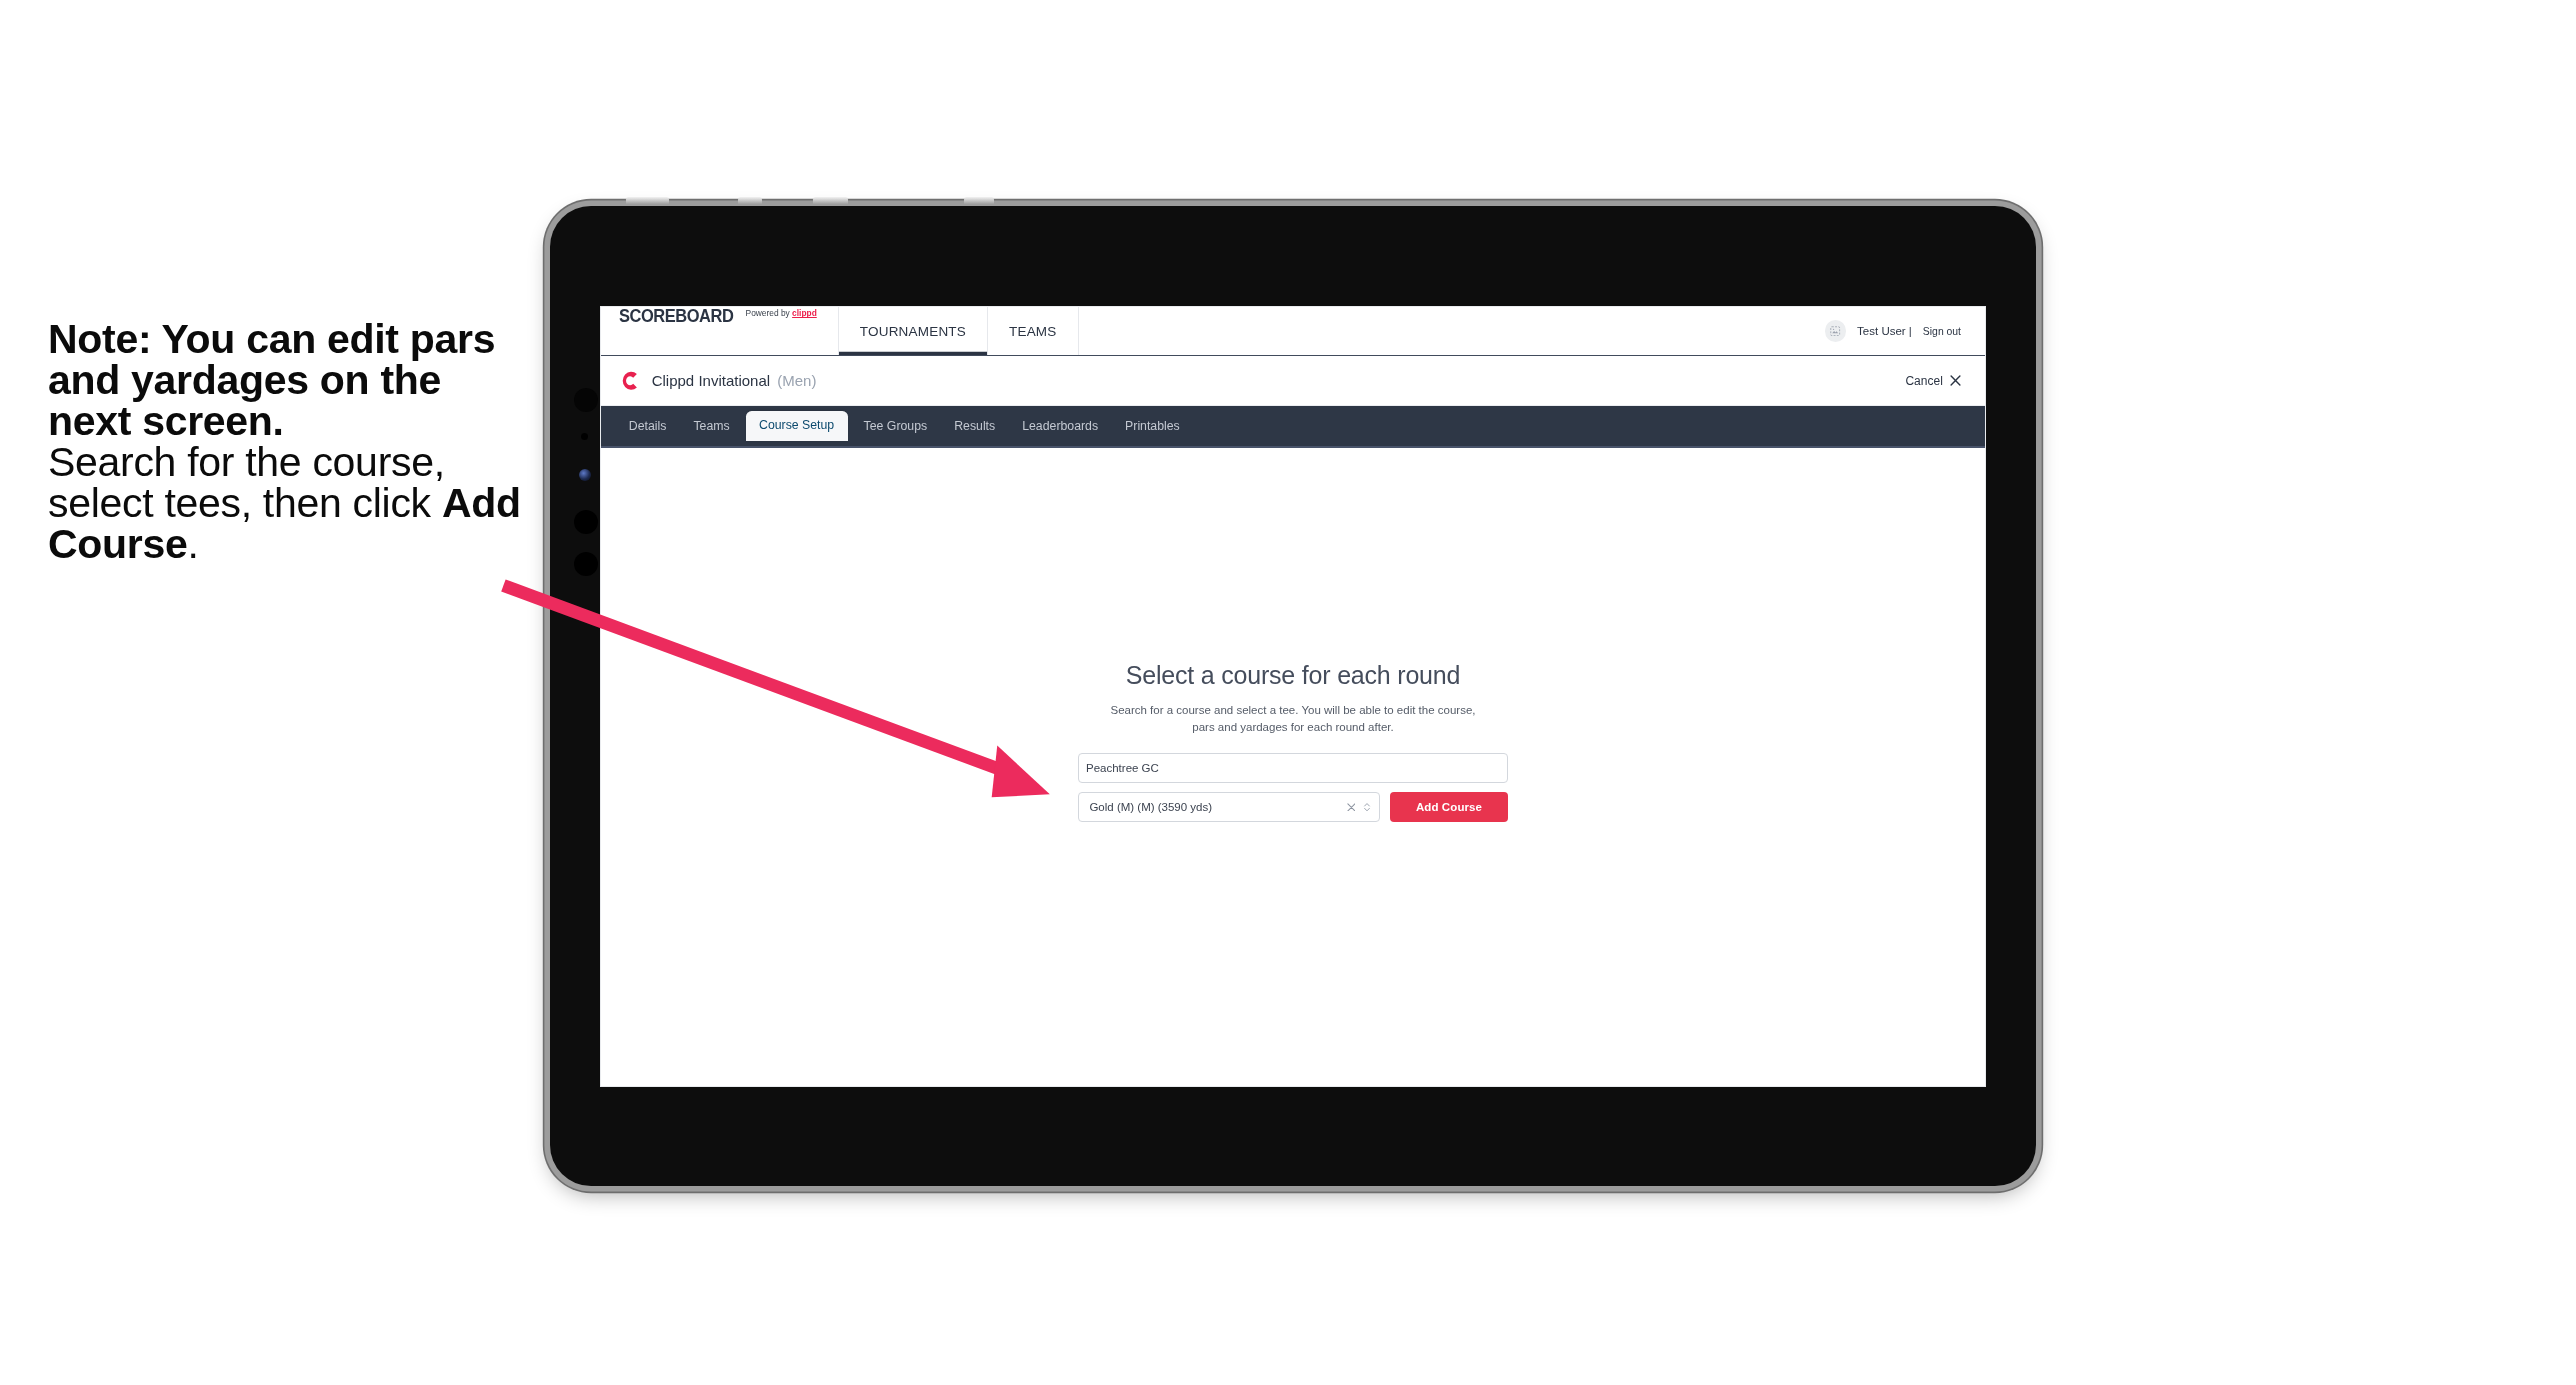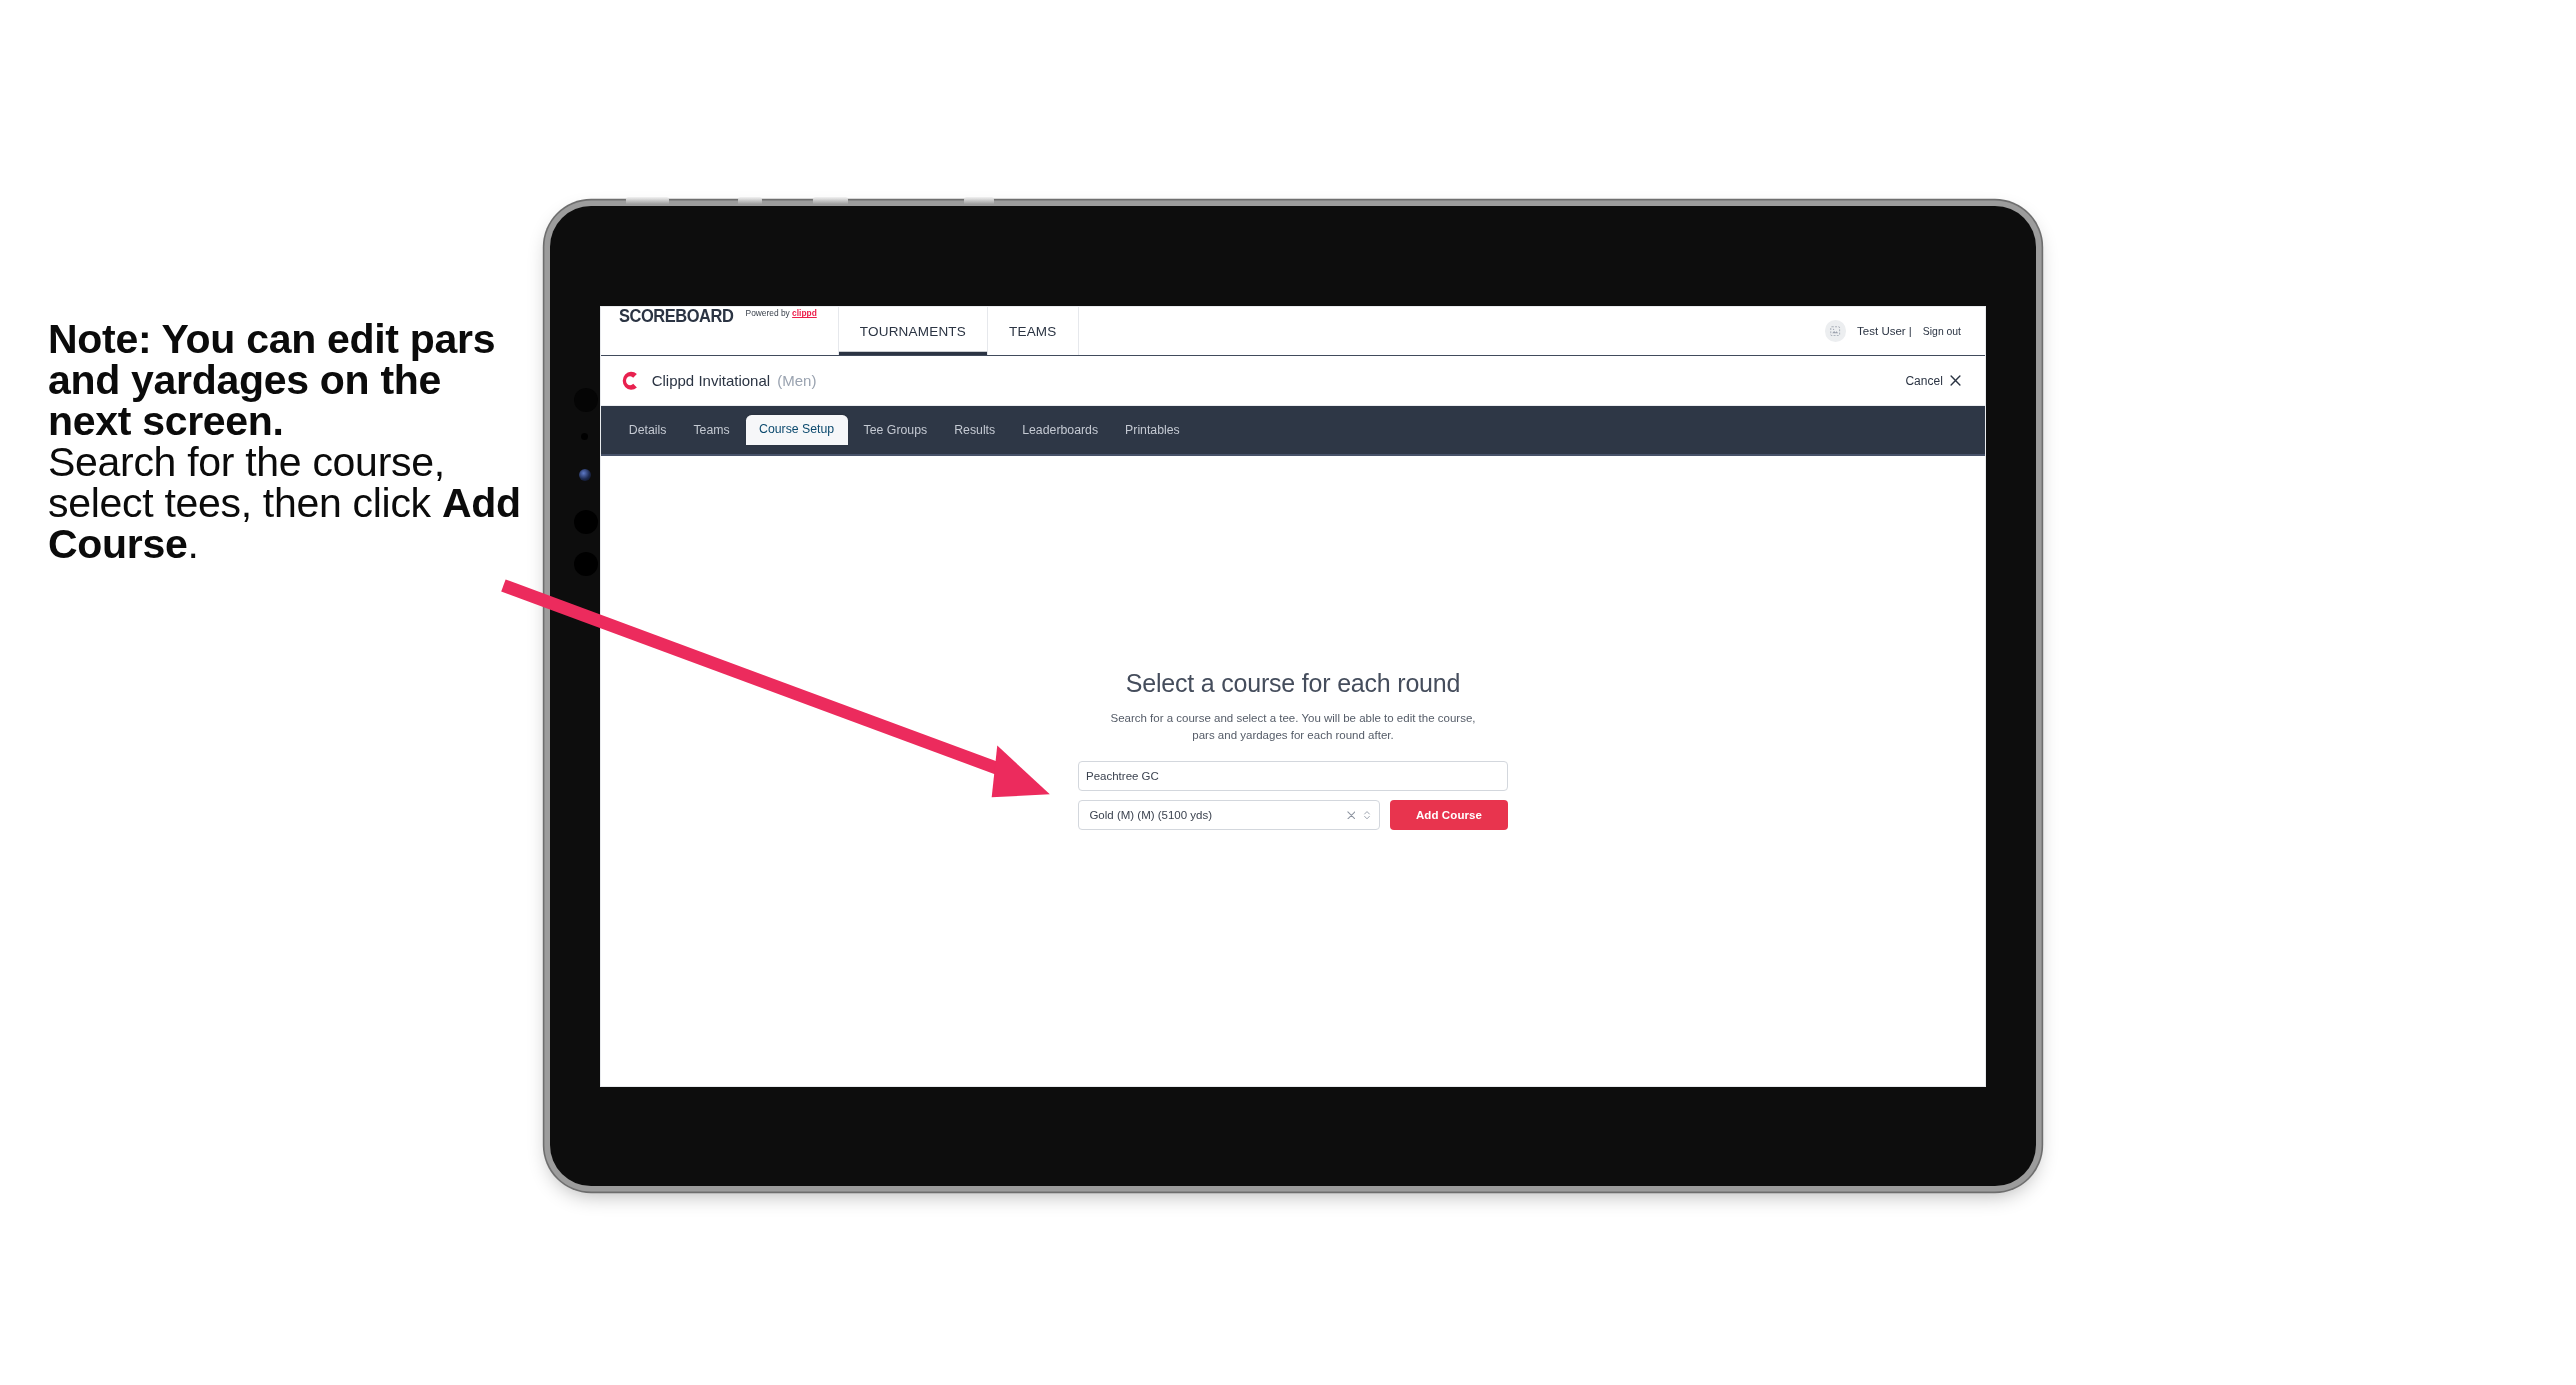--- a/index.html
+++ b/index.html
@@ -174,21 +174,21 @@
     margin-left: auto;
     display: flex; align-items: center; gap: 7.2px;
     cursor: pointer;
   }
   .cancel-text { font-size: 12px; color: #2b3443; }
 
   
   .sectionbar {
     display: flex;
     align-items: center;
-    height: 50px;
+    height: 42px;
     background: #2e3746;
     padding-left: 14.3px;
     border-bottom: 2.4px solid #48536a;
     position: relative;
   }
   .sec-tab {
     font-size: 12.3px;
     color: #c4c9d2;
     padding: 0 13.5px;
     line-height: 1;
@@ -386,21 +386,21 @@
 
           <div class="card-title">Select a course for each round</div>
           <div class="card-sub">Search for a course and select a tee. You will be able to edit the course, pars and yardages for each round after.</div>
 
           <div class="search-row">
             <input class="search-input" type="text" value="Peachtree GC" style="">
           </div>
 
           <div class="tee-row">
             <div class="tee-select">
-              <span class="tee-value">Gold (M) (M) (5100 yds)</span>
+              <span class="tee-value">Gold (M) (M) (3590 yds)</span>
               <span class="tee-clear">
                 <svg width="8.8" height="8.8" viewBox="0 0 12 12">
                   <path d="M1.2 1.2 L10.8 10.8 M10.8 1.2 L1.2 10.8" stroke="#8d94a0" stroke-width="1.4" stroke-linecap="round"></path>
                 </svg>
               </span>
               <span class="tee-stepper">
                 <svg width="8" height="10.4" viewBox="0 0 10 14">
                   <path d="M1.8 5.4 L5 2.1 L8.2 5.4" fill="none" stroke="#9aa1ad" stroke-width="1.3" stroke-linecap="round" stroke-linejoin="round"></path>
                   <path d="M1.8 8.6 L5 11.9 L8.2 8.6" fill="none" stroke="#9aa1ad" stroke-width="1.3" stroke-linecap="round" stroke-linejoin="round"></path>
                 </svg>

